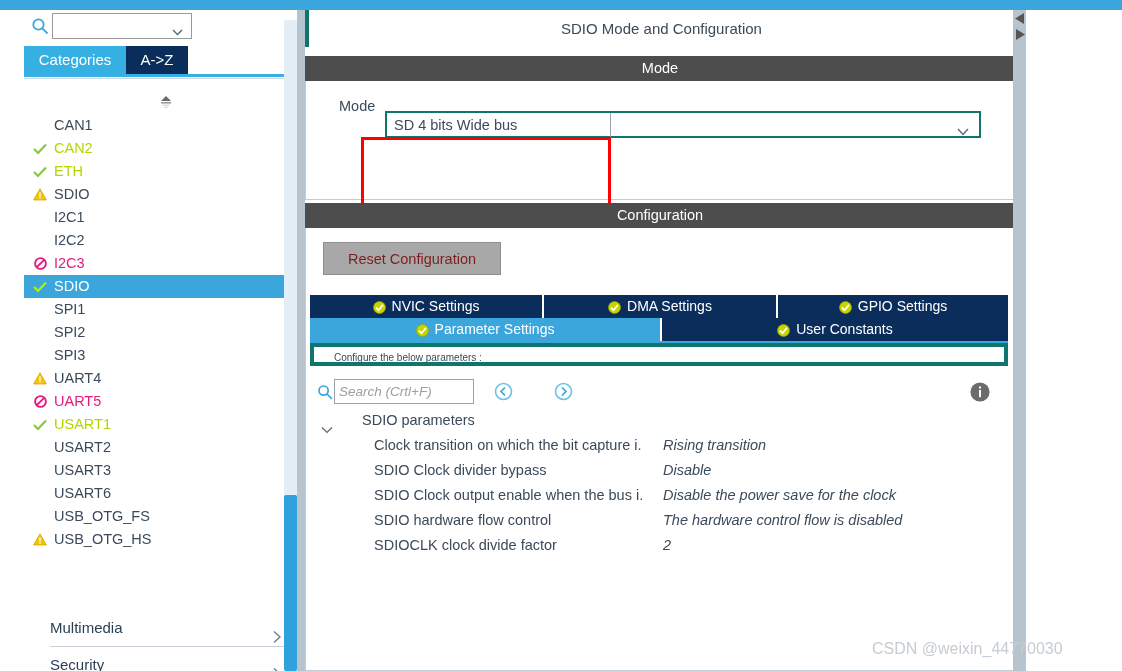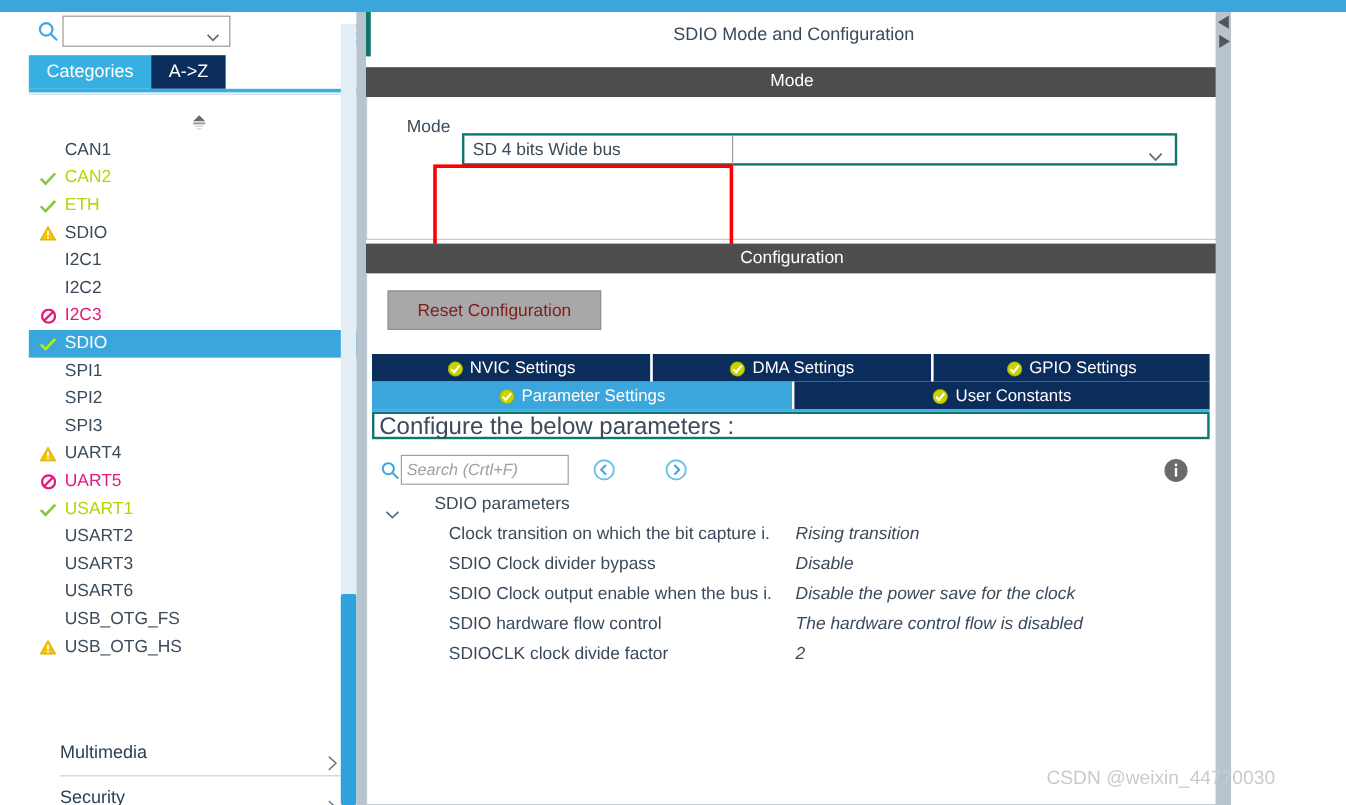--- a/index.html
+++ b/index.html
@@ -276,27 +276,27 @@
   }
   .tab-underline2 {
     position: absolute; left: 4px; top: 113px;
     width: 698px; height: 2px;
     background: #3aa6dc;
   }
 
   .configure-bar {
     position: absolute; left: 4px; top: 115px;
     width: 698px; height: 23px;
-    border: 2px solid #0f766e;
-    background: #ffffff;
-    box-sizing: border-box;
-    font-size: 20px;
+    border: 4px solid #0f766e;
+    background: #ffffff;
+    box-sizing: border-box;
+    font-size: 10px;
     color: #3b4a5a;
     line-height: 22px;
-    padding-left: 4px;
+    padding-left: 20px;
   }
 
   .param-search-row {
     position: absolute; left: 0; top: 148px;
     width: 710px; height: 34px;
   }
   .psearch-glass {
     position: absolute; left: 11px; top: 8px;
     width: 16px; height: 16px;
   }

